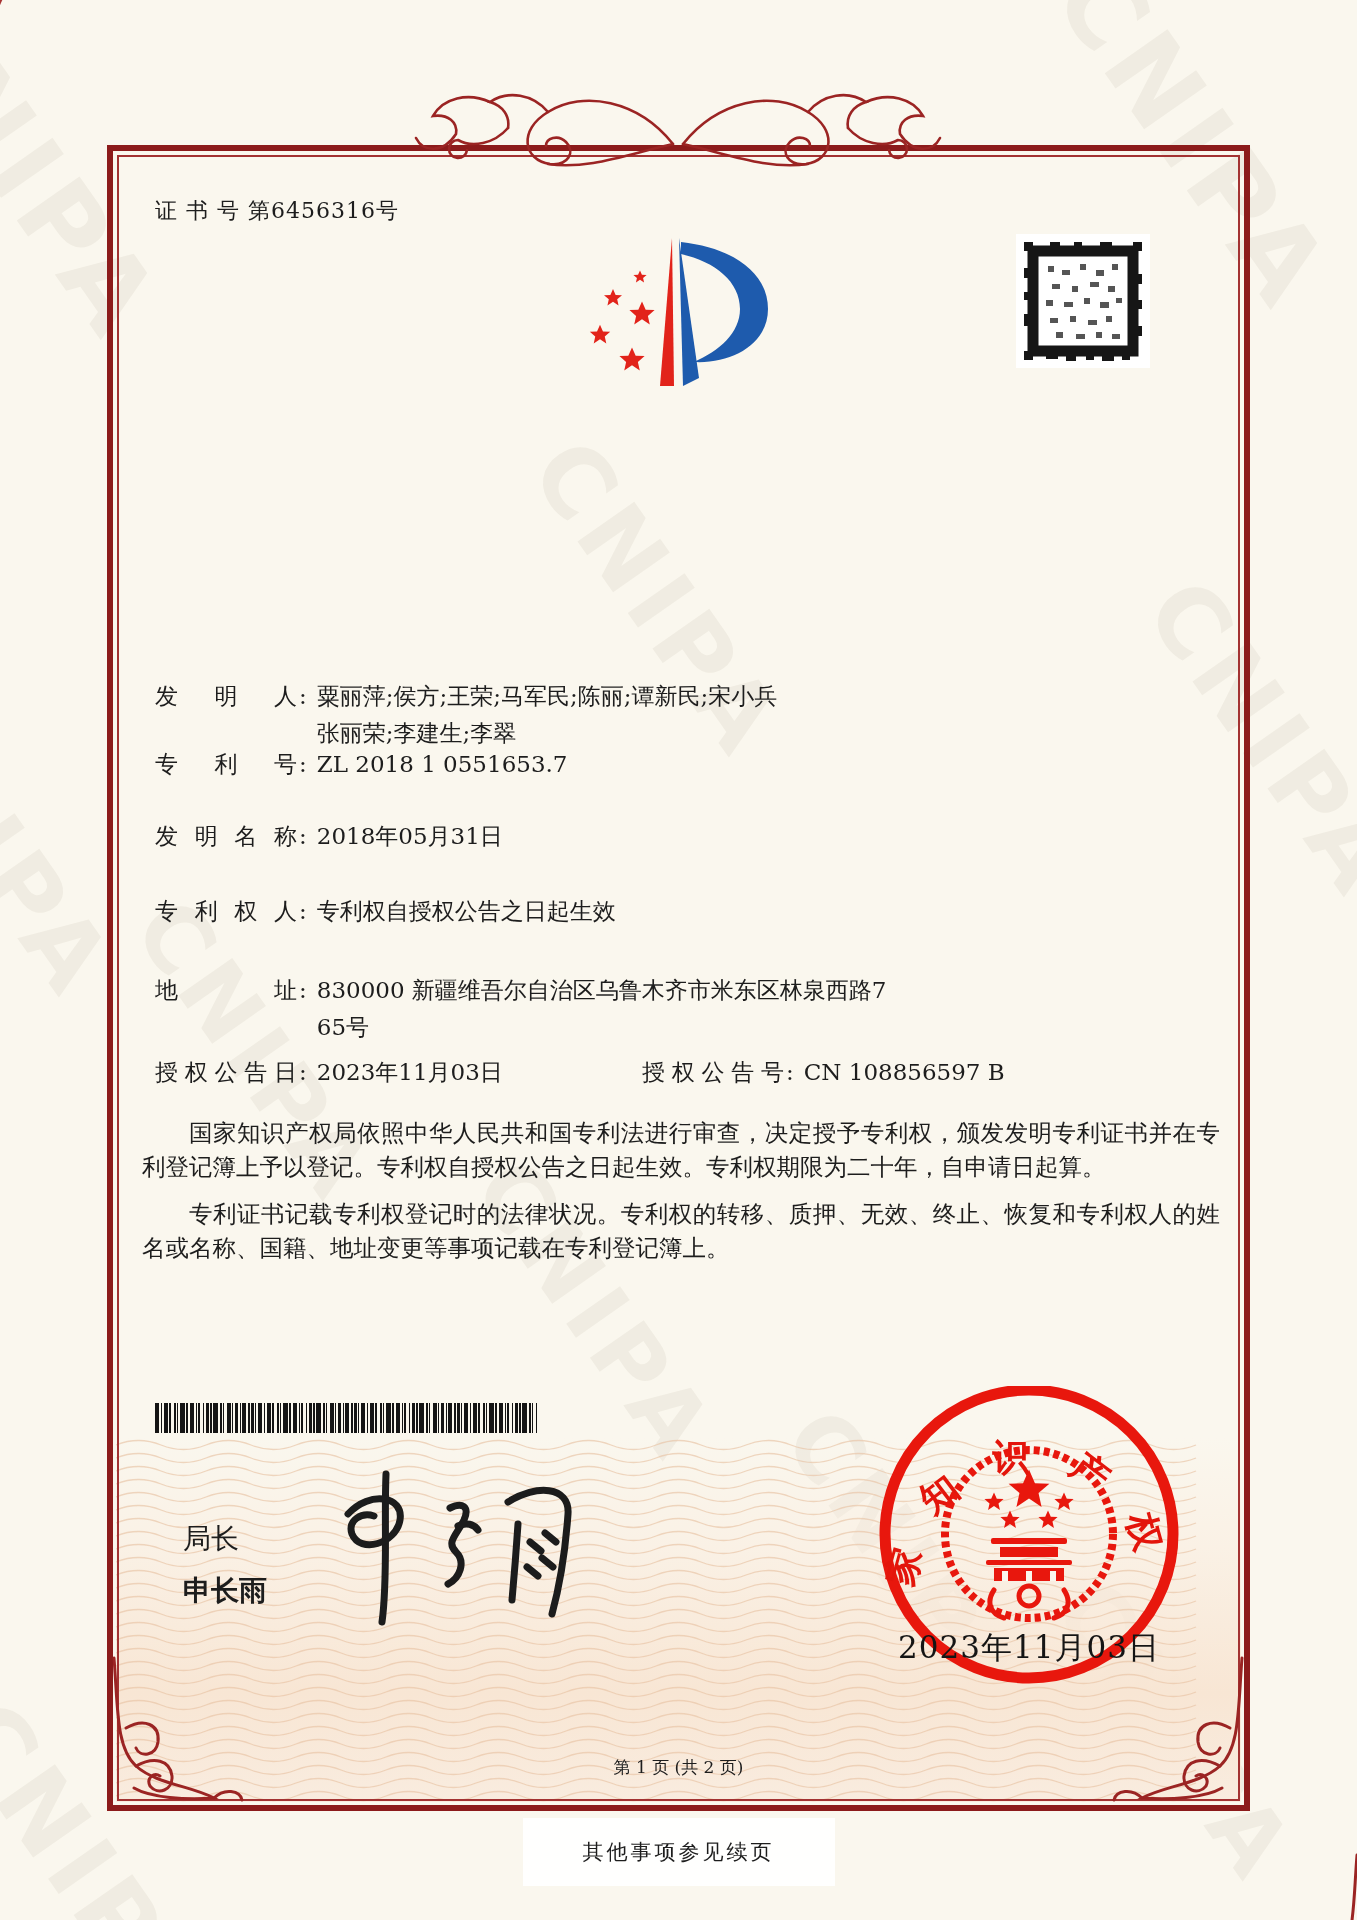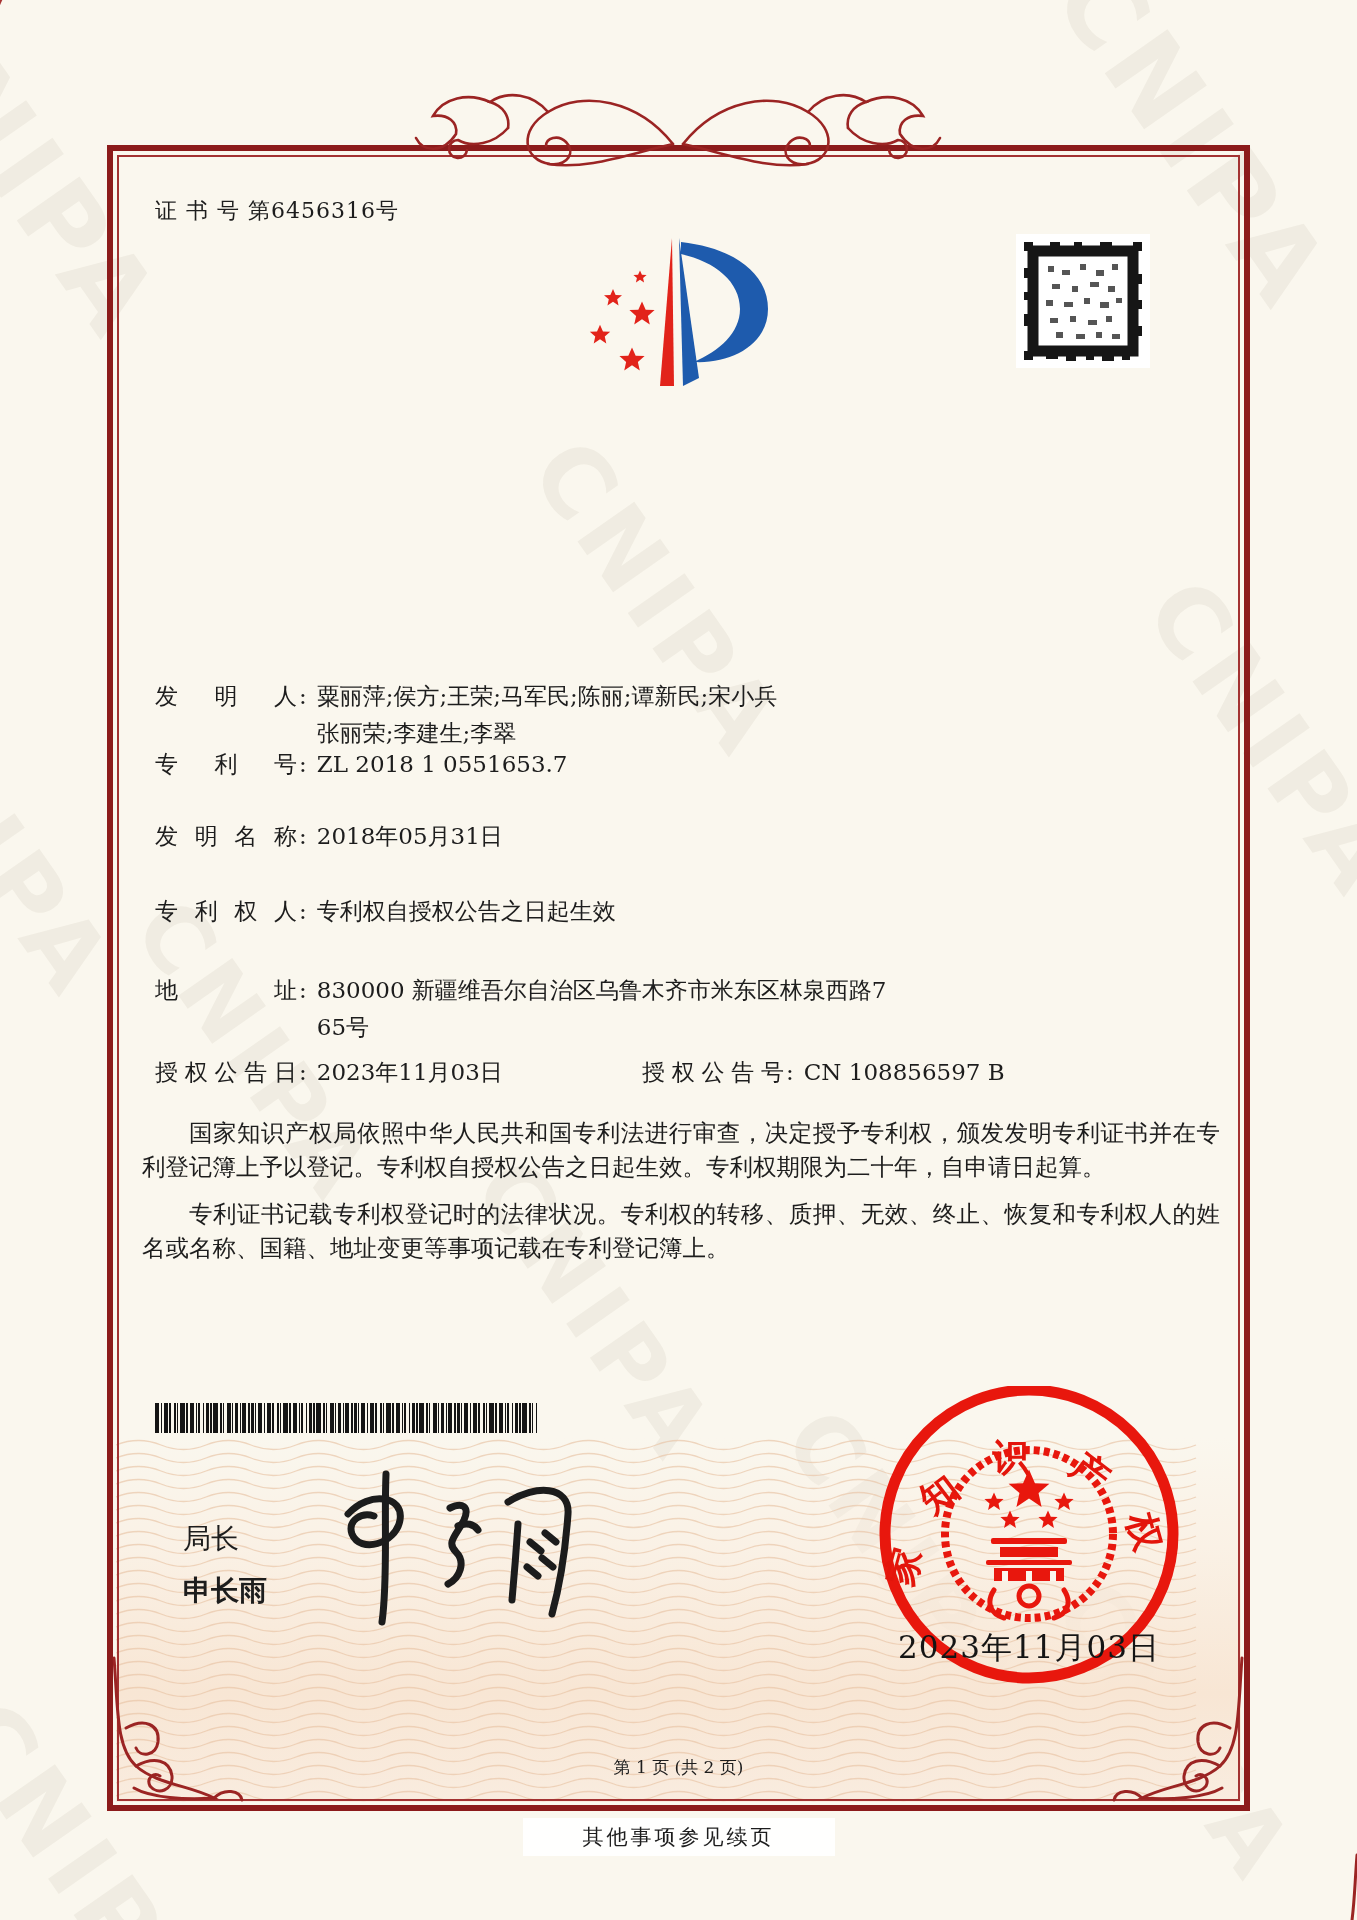--- a/index.html
+++ b/index.html
@@ -70,21 +70,21 @@
   .sig-title{position:absolute;left:183px;top:1520px;font-size:28px;font-weight:400;
     font-family:"DejaVu Sans","Liberation Sans",sans-serif;}
   .sig-name{position:absolute;left:183px;top:1572px;font-size:28px;font-weight:700;
     font-family:"DejaVu Sans","Liberation Sans",sans-serif;}
   .signature{position:absolute;left:300px;top:1462px;width:300px;height:175px;}
   .seal{position:absolute;left:876px;top:1386px;width:306px;height:306px;}
   .page-info{position:absolute;left:0;top:1756px;width:100%;text-align:center;font-size:17px;}
   .cont-note{position:absolute;left:0;top:1818px;width:100%;text-align:center;}
   .cont-note span{
     display:inline-block;background:rgba(255,255,255,0.9);
-    padding:5px 60px;font-size:21px;letter-spacing:3px;
+    padding:20px 60px;font-size:21px;letter-spacing:3px;
   }
 </style>
 </head>
 <body>
 
 <div class="page">
 
   <span class="wm" style="left:-40px;top:-30px;font-size:105px">CNIPA</span>
   <span class="wm" style="left:1130px;top:-60px;font-size:105px">CNIPA</span>
   <span class="wm" style="left:600px;top:420px;font-size:95px">CNIPA</span>

